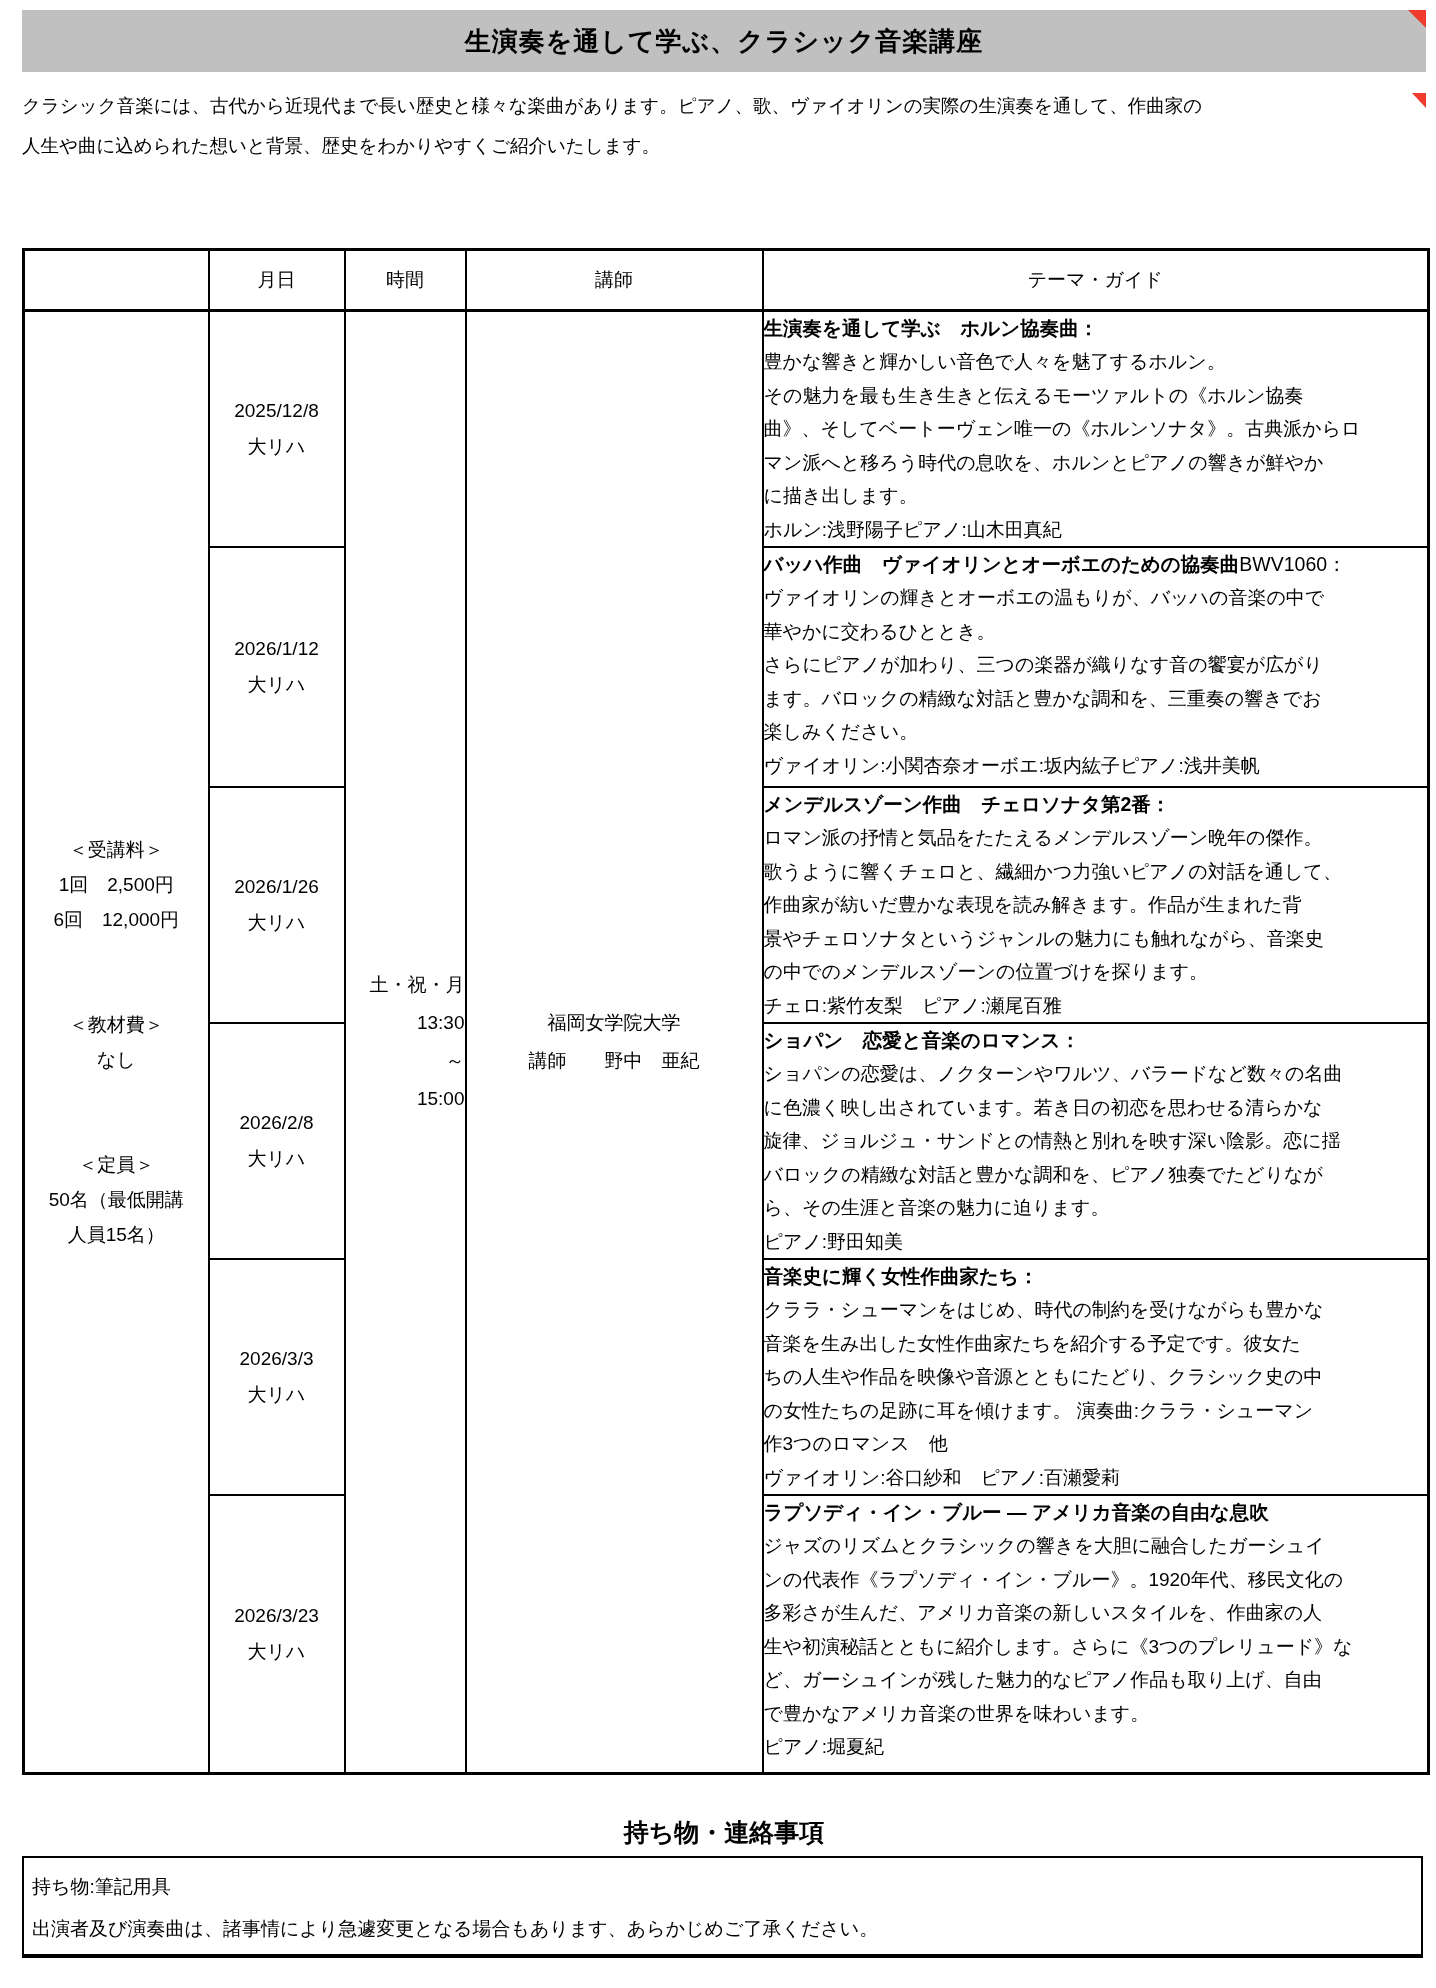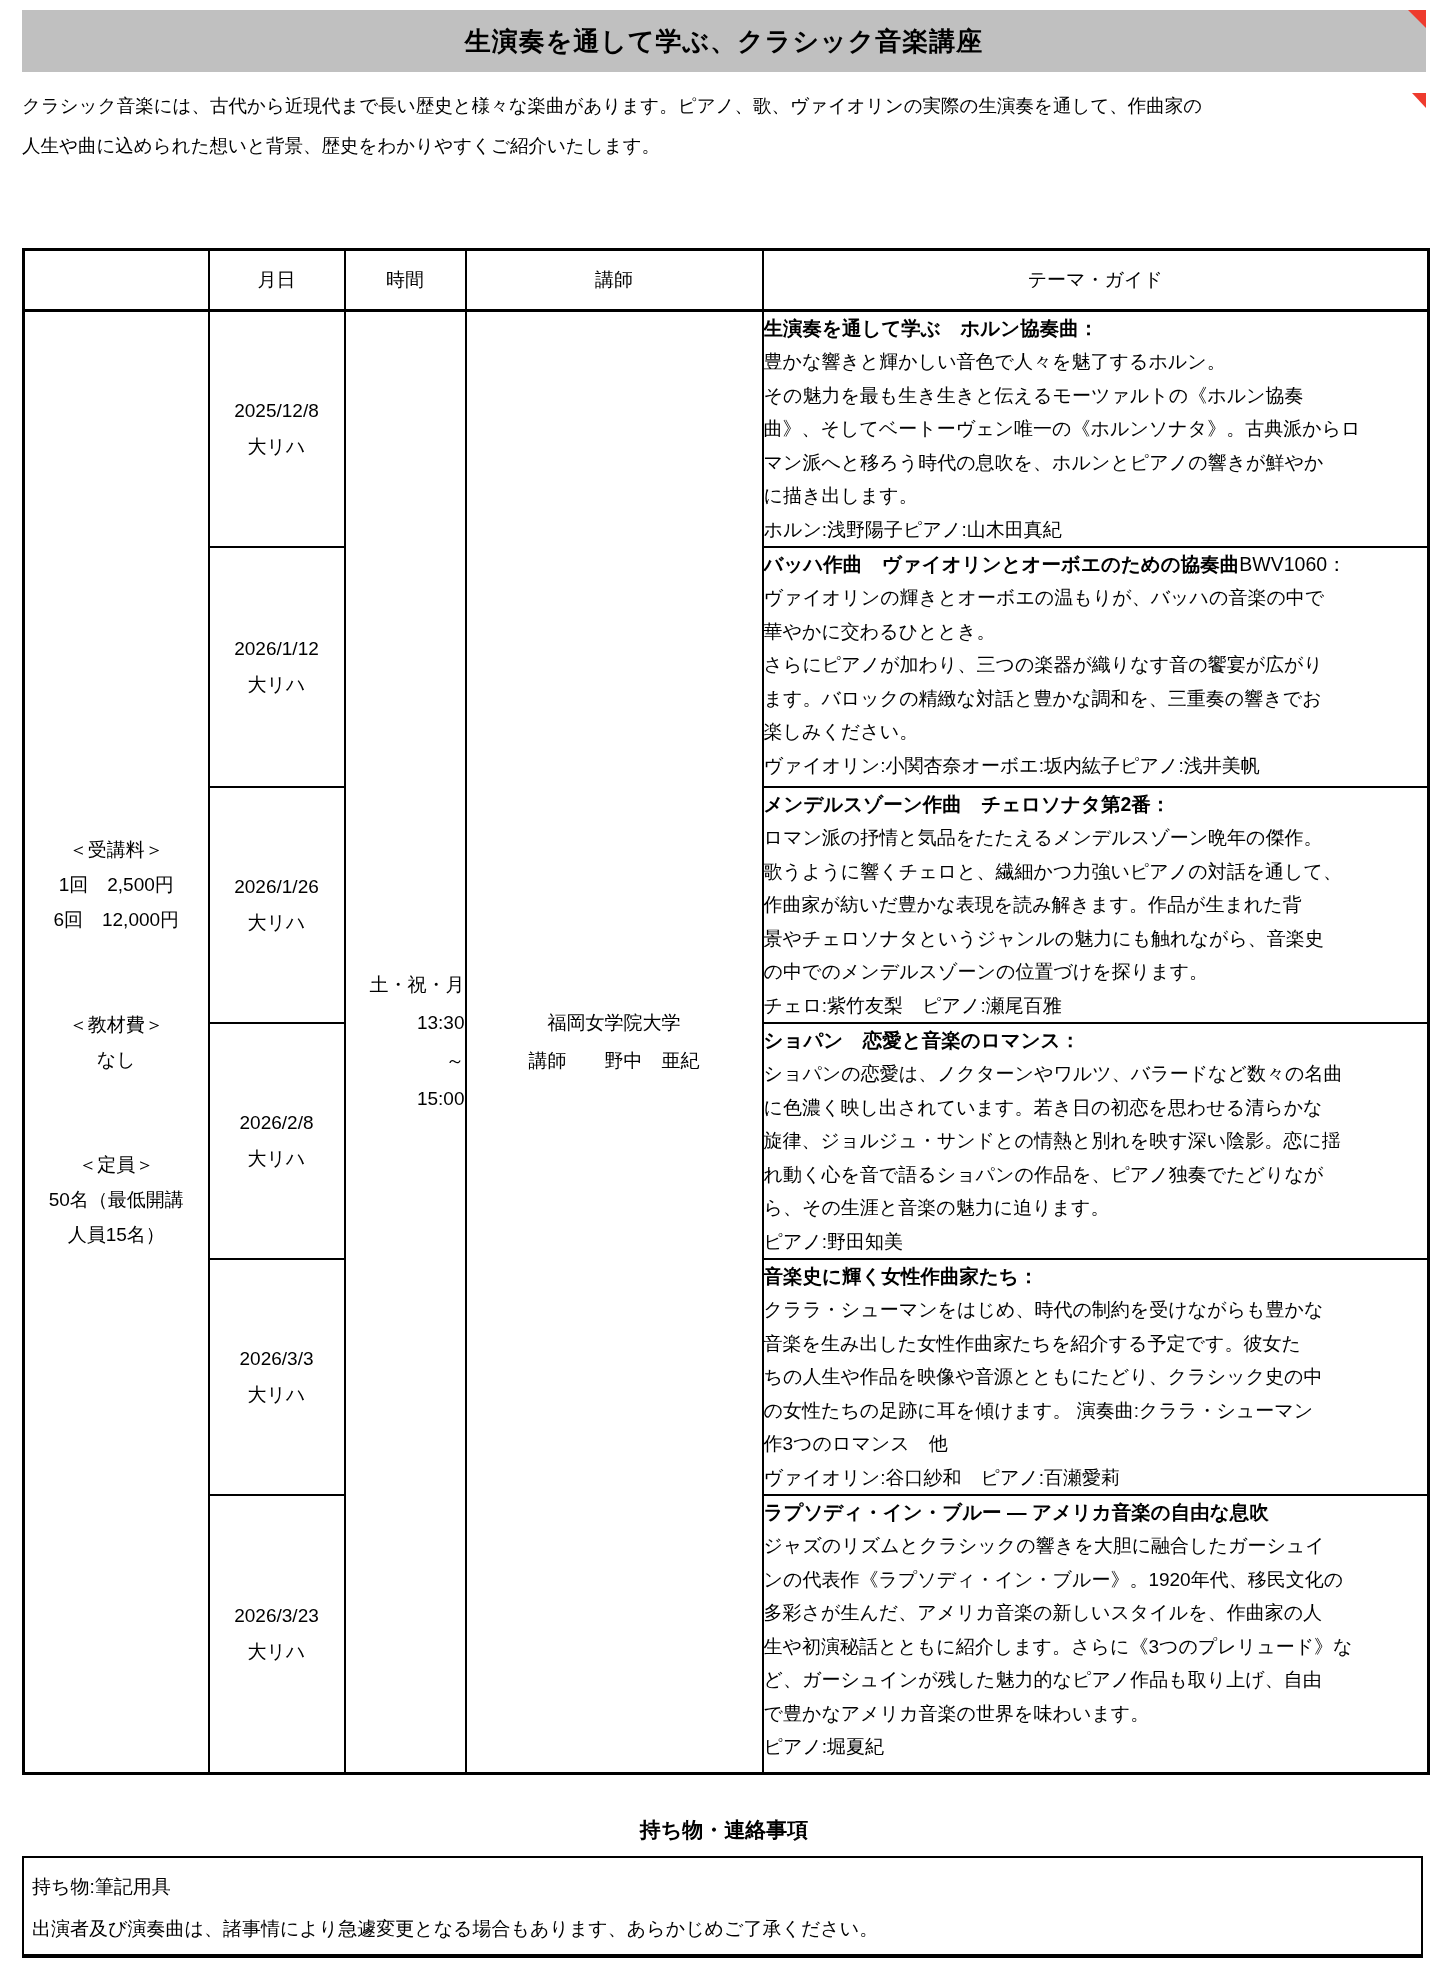--- a/index.html
+++ b/index.html
@@ -57,21 +57,21 @@
   .date-cell  { text-align: center; vertical-align: middle; line-height: 36px; }
   .time-cell  { text-align: right; vertical-align: middle; line-height: 38px; }
   .lect-cell  { text-align: center; vertical-align: middle; line-height: 38px; }
   .theme-cell { text-align: left; vertical-align: top; padding: 3px 5px 2px 6px; }
   .theme-title { font-weight: bold; font-size: 19.5px; line-height: 33px; }
   .theme-title .plain { font-weight: normal; }
   .theme-body { font-size: 19px; line-height: 33.5px; }
   
   .footer-heading {
     position: absolute; left: 16px; top: 1816px; width: 1404px;
-    text-align: center; font-size: 21px; font-weight: bold;
+    text-align: center; font-size: 25px; font-weight: bold;
   }
   .footer-box {
     position: absolute; left: 16px; top: 1856px;
     width: 1389px; height: 88px;
     border: 2px solid #000; border-bottom: 4px solid #000;
     padding: 8px 0 0 8px;
     font-size: 19px; line-height: 42px;
     white-space: pre-line;
   }
 </style>
@@ -165,21 +165,21 @@
         </td>
       </tr>
       <tr style="height:235px">
         <td class="date-cell ml">2026/2/8
 大リハ</td>
         <td class="theme-cell">
           <div class="theme-title"><span>ショパン　恋愛と音楽のロマンス：</span><span class="plain"></span></div>
           <div class="theme-body ml">ショパンの恋愛は、ノクターンやワルツ、バラードなど数々の名曲
 に色濃く映し出されています。若き日の初恋を思わせる清らかな
 旋律、ジョルジュ・サンドとの情熱と別れを映す深い陰影。恋に揺
-れ動く心を音で語るショパンの作品を、ピアノ独奏でたどりなが
+バロックの精緻な対話と豊かな調和を、ピアノ独奏でたどりなが
 ら、その生涯と音楽の魅力に迫ります。
 ピアノ:野田知美</div>
         </td>
       </tr>
       <tr style="height:236px">
         <td class="date-cell ml">2026/3/3
 大リハ</td>
         <td class="theme-cell">
           <div class="theme-title"><span>音楽史に輝く女性作曲家たち：</span><span class="plain"></span></div>
           <div class="theme-body ml">クララ・シューマンをはじめ、時代の制約を受けながらも豊かな

